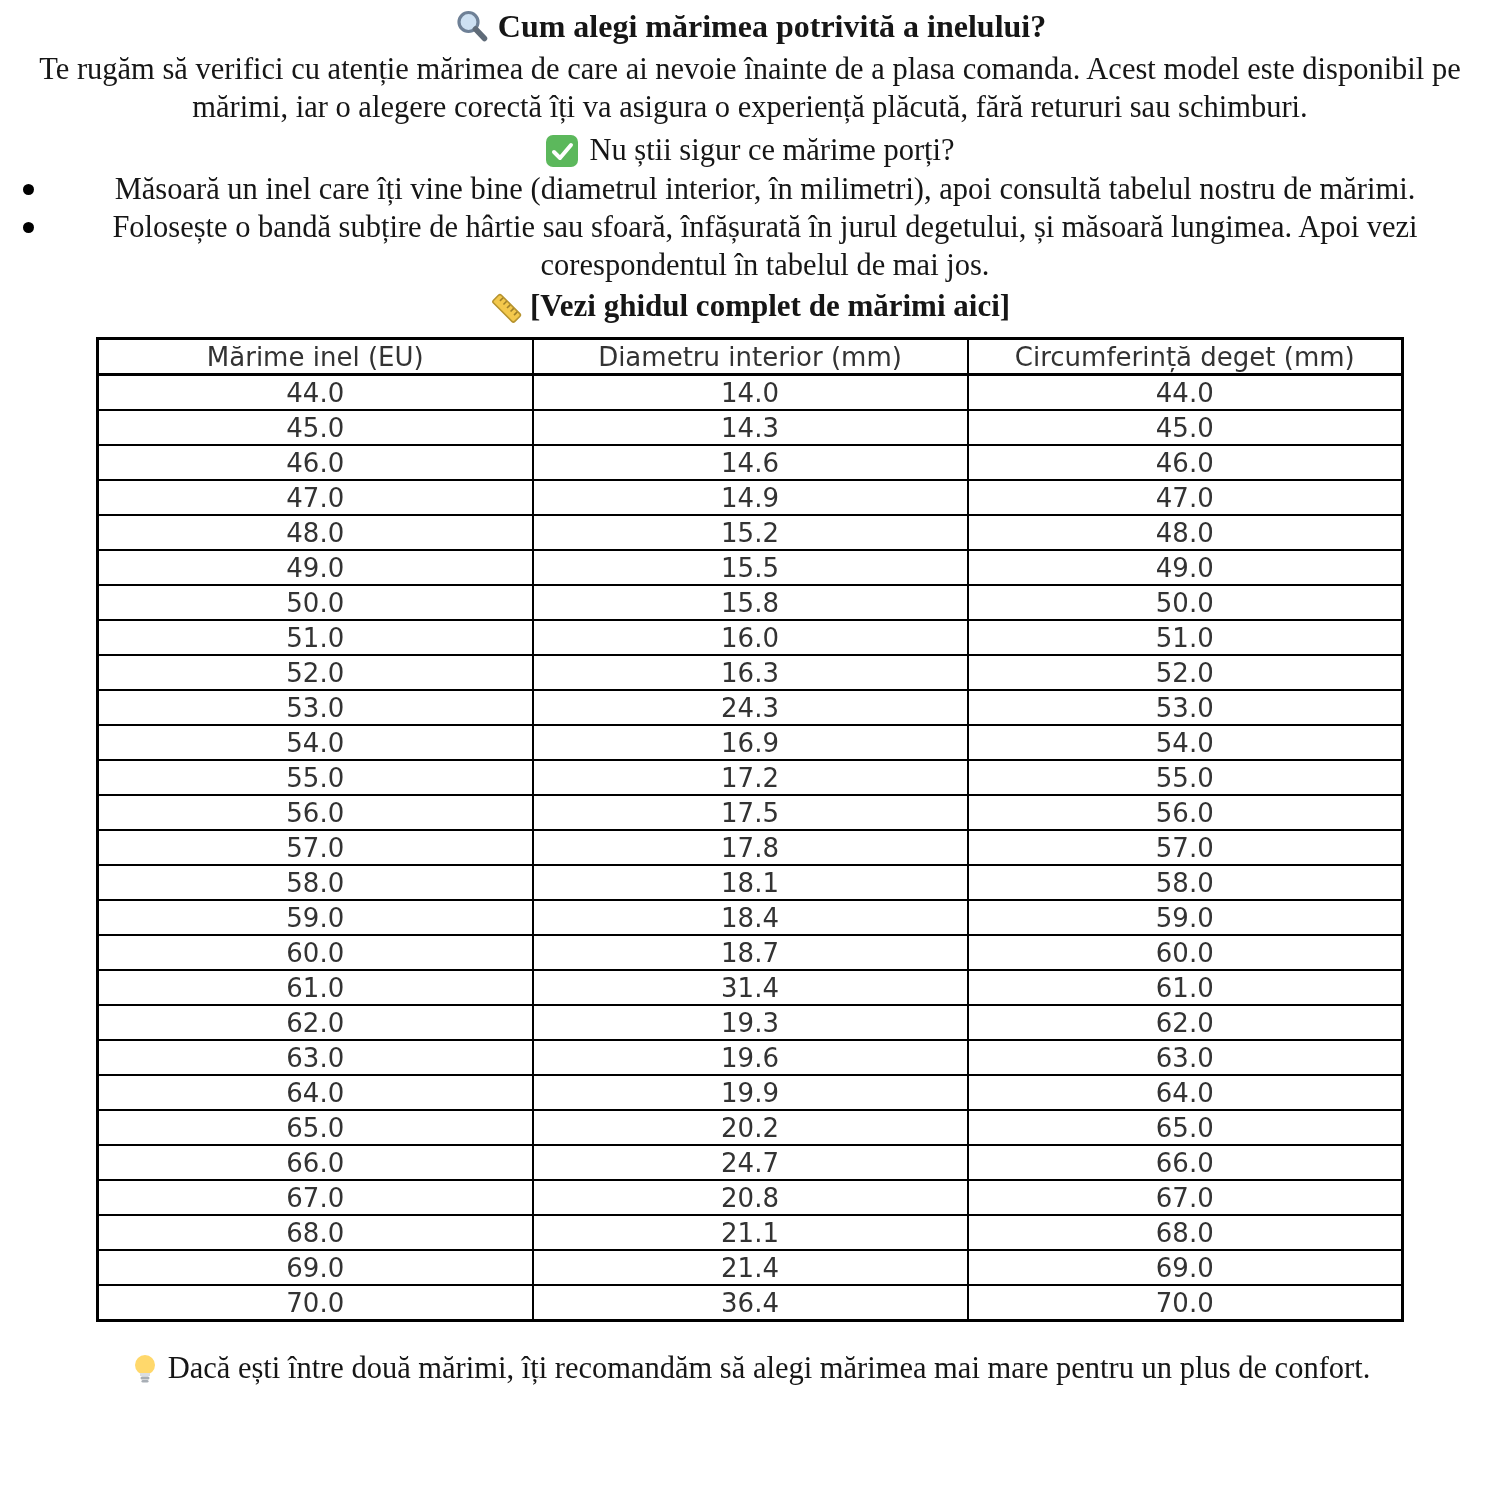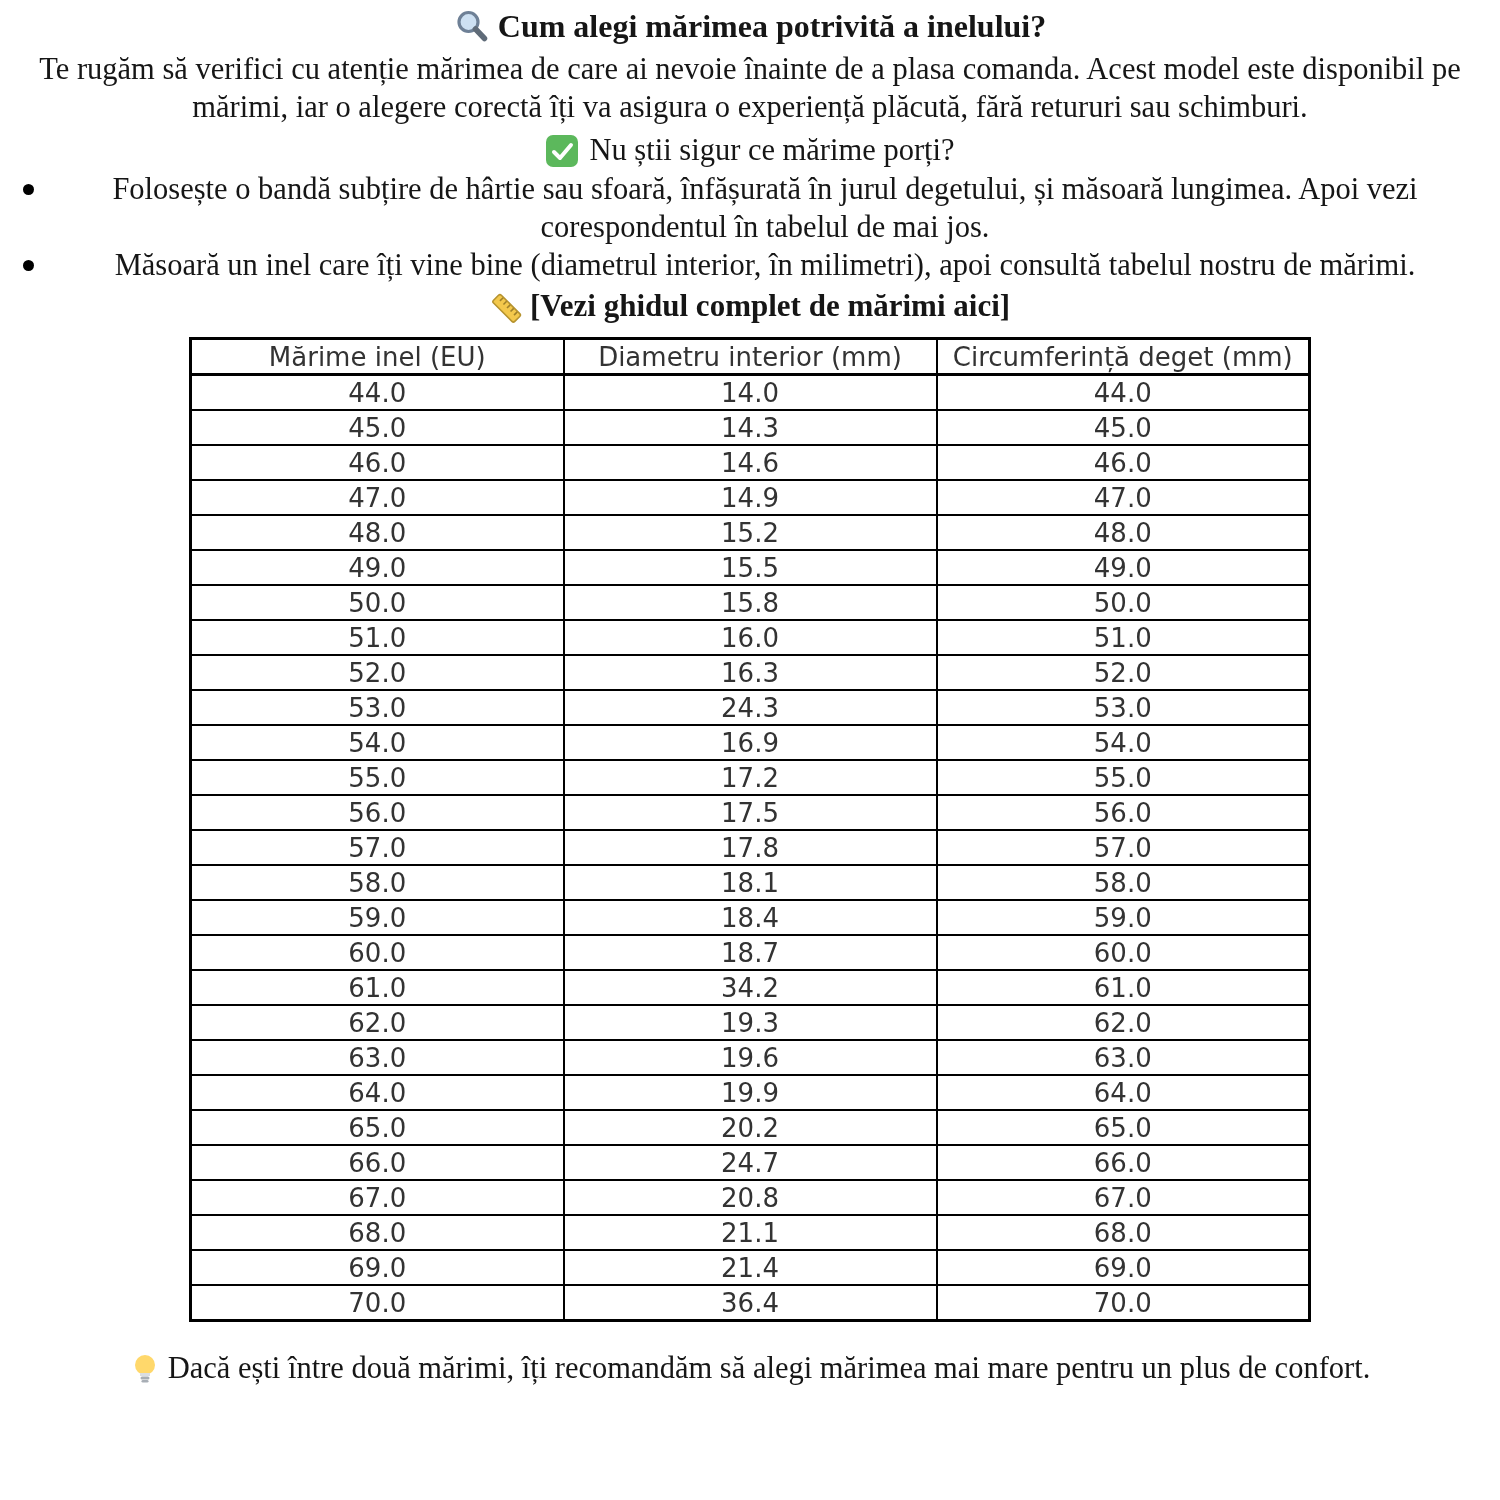--- a/index.html
+++ b/index.html
@@ -70,21 +70,21 @@
     font-weight: bold;
     line-height: 40px;
     margin: 2px 16px 0;
   }
   .guide-line .icon-svg { vertical-align: -9px; margin-right: 6px; }
   .guide-link { cursor: pointer; }
 
   table.size-table {
     border-collapse: collapse;
     table-layout: fixed;
-    width: 1122px;
+    width: 1308px;
     margin: 11px auto 0;
     font-family: "DejaVu Sans", sans-serif;
     font-size: 26px;
     color: #333333;
     border: 3px solid #000;
   }
   .size-table th, .size-table td {
     border: 2px solid #000;
     height: 33px;
     padding: 0;
@@ -120,27 +120,27 @@
         <rect x="1" y="1" width="32" height="32" rx="7" fill="#5cb85c"></rect>
         <polyline points="9,18 15,24 26,11" fill="none" stroke="#ffffff" stroke-width="4" stroke-linecap="round" stroke-linejoin="round"></polyline>
       </svg><span>Nu știi sigur ce mărime porți?</span></p>
 
 
   <ul class="bullets">
     <li class="bullet">
       <span class="dot-col">
           <span class="dot"></span>
         </span>
-      <span class="li-text">Folosește o bandă subțire de hârtie sau sfoară, înfășurată în jurul degetului, și măsoară lungimea. Apoi vezi corespondentul în tabelul de mai jos.</span>
+      <span class="li-text">Măsoară un inel care îți vine bine (diametrul interior, în milimetri), apoi consultă tabelul nostru de mărimi.</span>
     </li>
     <li class="bullet">
       <span class="dot-col">
           <span class="dot"></span>
         </span>
-      <span class="li-text">Măsoară un inel care îți vine bine (diametrul interior, în milimetri), apoi consultă tabelul nostru de mărimi.</span>
+      <span class="li-text">Folosește o bandă subțire de hârtie sau sfoară, înfășurată în jurul degetului, și măsoară lungimea. Apoi vezi corespondentul în tabelul de mai jos.</span>
     </li>
   </ul>
 
   <p class="guide-line"><svg class="icon-svg" width="34" height="34" viewBox="0 0 34 34">
         <g transform="rotate(45 17 17)">
           <rect x="2" y="12" width="30" height="11" rx="2" fill="#f3c84c" stroke="#b6932f" stroke-width="1.6"></rect>
           <line x1="7" y1="12.5" x2="7" y2="17" stroke="#a0812a" stroke-width="1.6"></line>
           <line x1="12" y1="12.5" x2="12" y2="17" stroke="#a0812a" stroke-width="1.6"></line>
           <line x1="17" y1="12.5" x2="17" y2="17" stroke="#a0812a" stroke-width="1.6"></line>
           <line x1="22" y1="12.5" x2="22" y2="17" stroke="#a0812a" stroke-width="1.6"></line>
@@ -237,21 +237,21 @@
           <td>18.4</td>
           <td>59.0</td>
         </tr>
         <tr>
           <td>60.0</td>
           <td>18.7</td>
           <td>60.0</td>
         </tr>
         <tr>
           <td>61.0</td>
-          <td>34.2</td>
+          <td>31.4</td>
           <td>61.0</td>
         </tr>
         <tr>
           <td>62.0</td>
           <td>19.3</td>
           <td>62.0</td>
         </tr>
         <tr>
           <td>63.0</td>
           <td>19.6</td>

